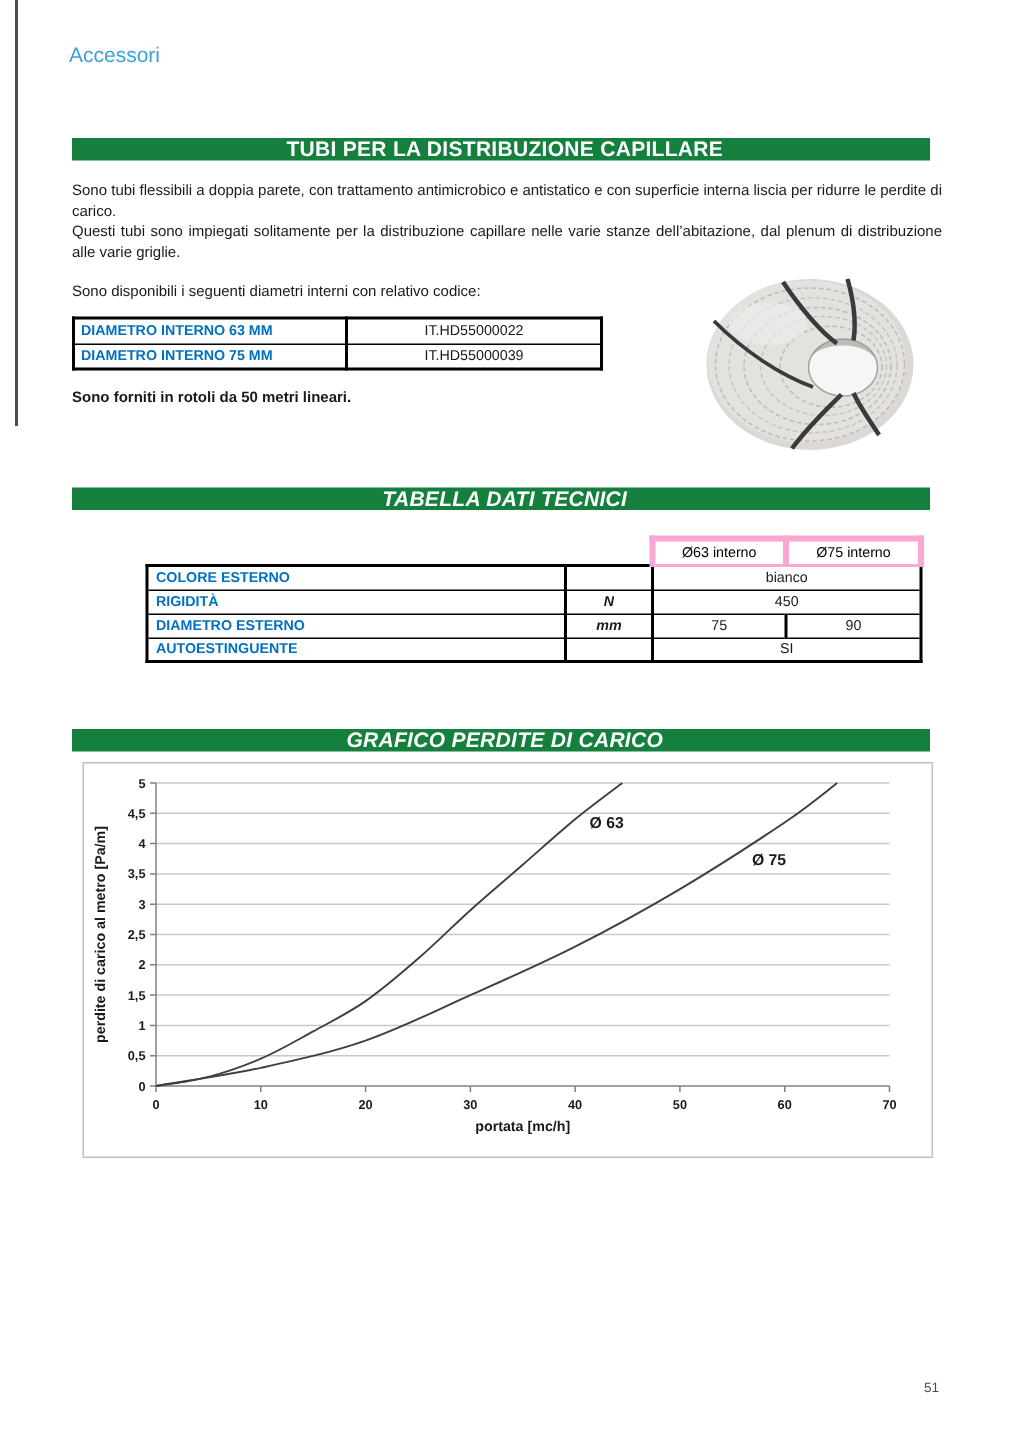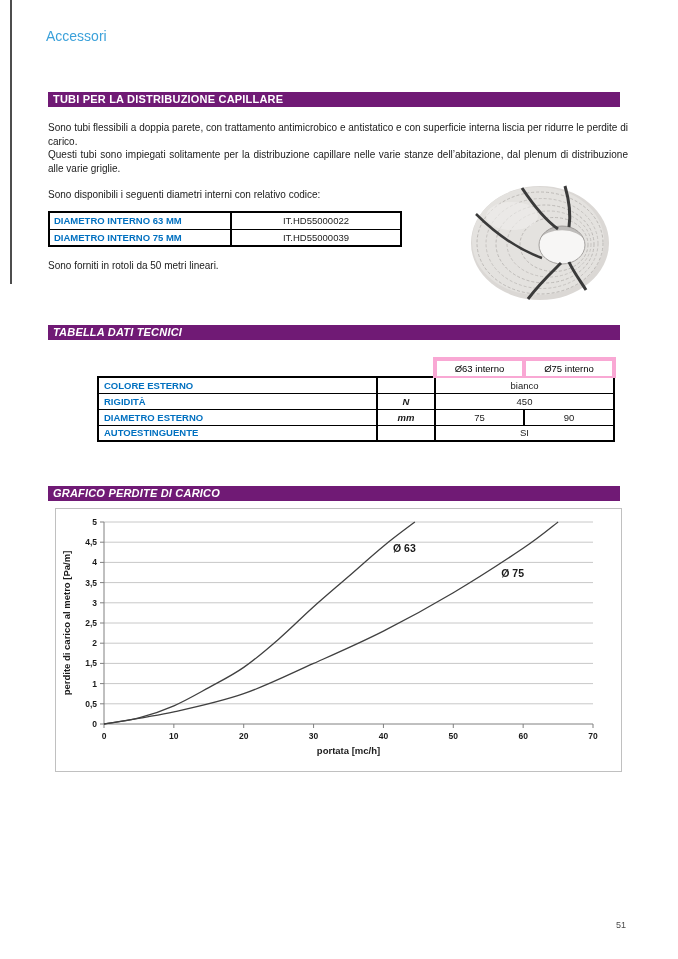--- a/index.html
+++ b/index.html
@@ -15,24 +15,25 @@
     position: absolute; left: 10px; top: 0;
     width: 2px; height: 284px;
     background: #4d4d4d;
   }
   .breadcrumb {
     position: absolute; left: 46px; top: 28px;
     font-size: 14px; color: #3ba1da;
   }
   .section-bar {
     position: absolute; left: 48px; width: 572px; height: 15px;
-    background: #701a75; color: #ffffff;
-    font-size: 11px; font-weight: bold;
+    background: #15803d; color: #ffffff;
+    font-size: 14px; font-weight: bold;
     line-height: 15px; padding-left: 5px;
     letter-spacing: .2px;
+    text-align: center;
   }
   .section-bar.italic { font-style: italic; }
   .bar-1 { top: 92px; }
   .bar-2 { top: 325px; }
   .bar-3 { top: 486px; }
 
   .body-text {
     position: absolute; left: 48px; top: 121px; width: 580px;
     font-size: 10px; line-height: 13.5px; text-align: justify;
   }
@@ -52,20 +53,21 @@
     border-left-width: 2px;
   }
   .codes-table td.code { width: 170px; text-align: center; border-right-width: 2px; }
   .codes-table tr:first-child td { border-top-width: 2px; }
   .codes-table tr:last-child td { border-bottom-width: 2px; }
   .codes-table td.lbl { border-right-width: 2px; }
 
   .note-text {
     position: absolute; left: 48px; top: 260px;
     font-size: 10px;
+    font-weight: bold;
   }
 
   .product-photo {
     position: absolute; left: 466px; top: 182px;
     width: 158px; height: 122px;
   }
 
   
   .tech-table {
     position: absolute; left: 97px; top: 357px;

